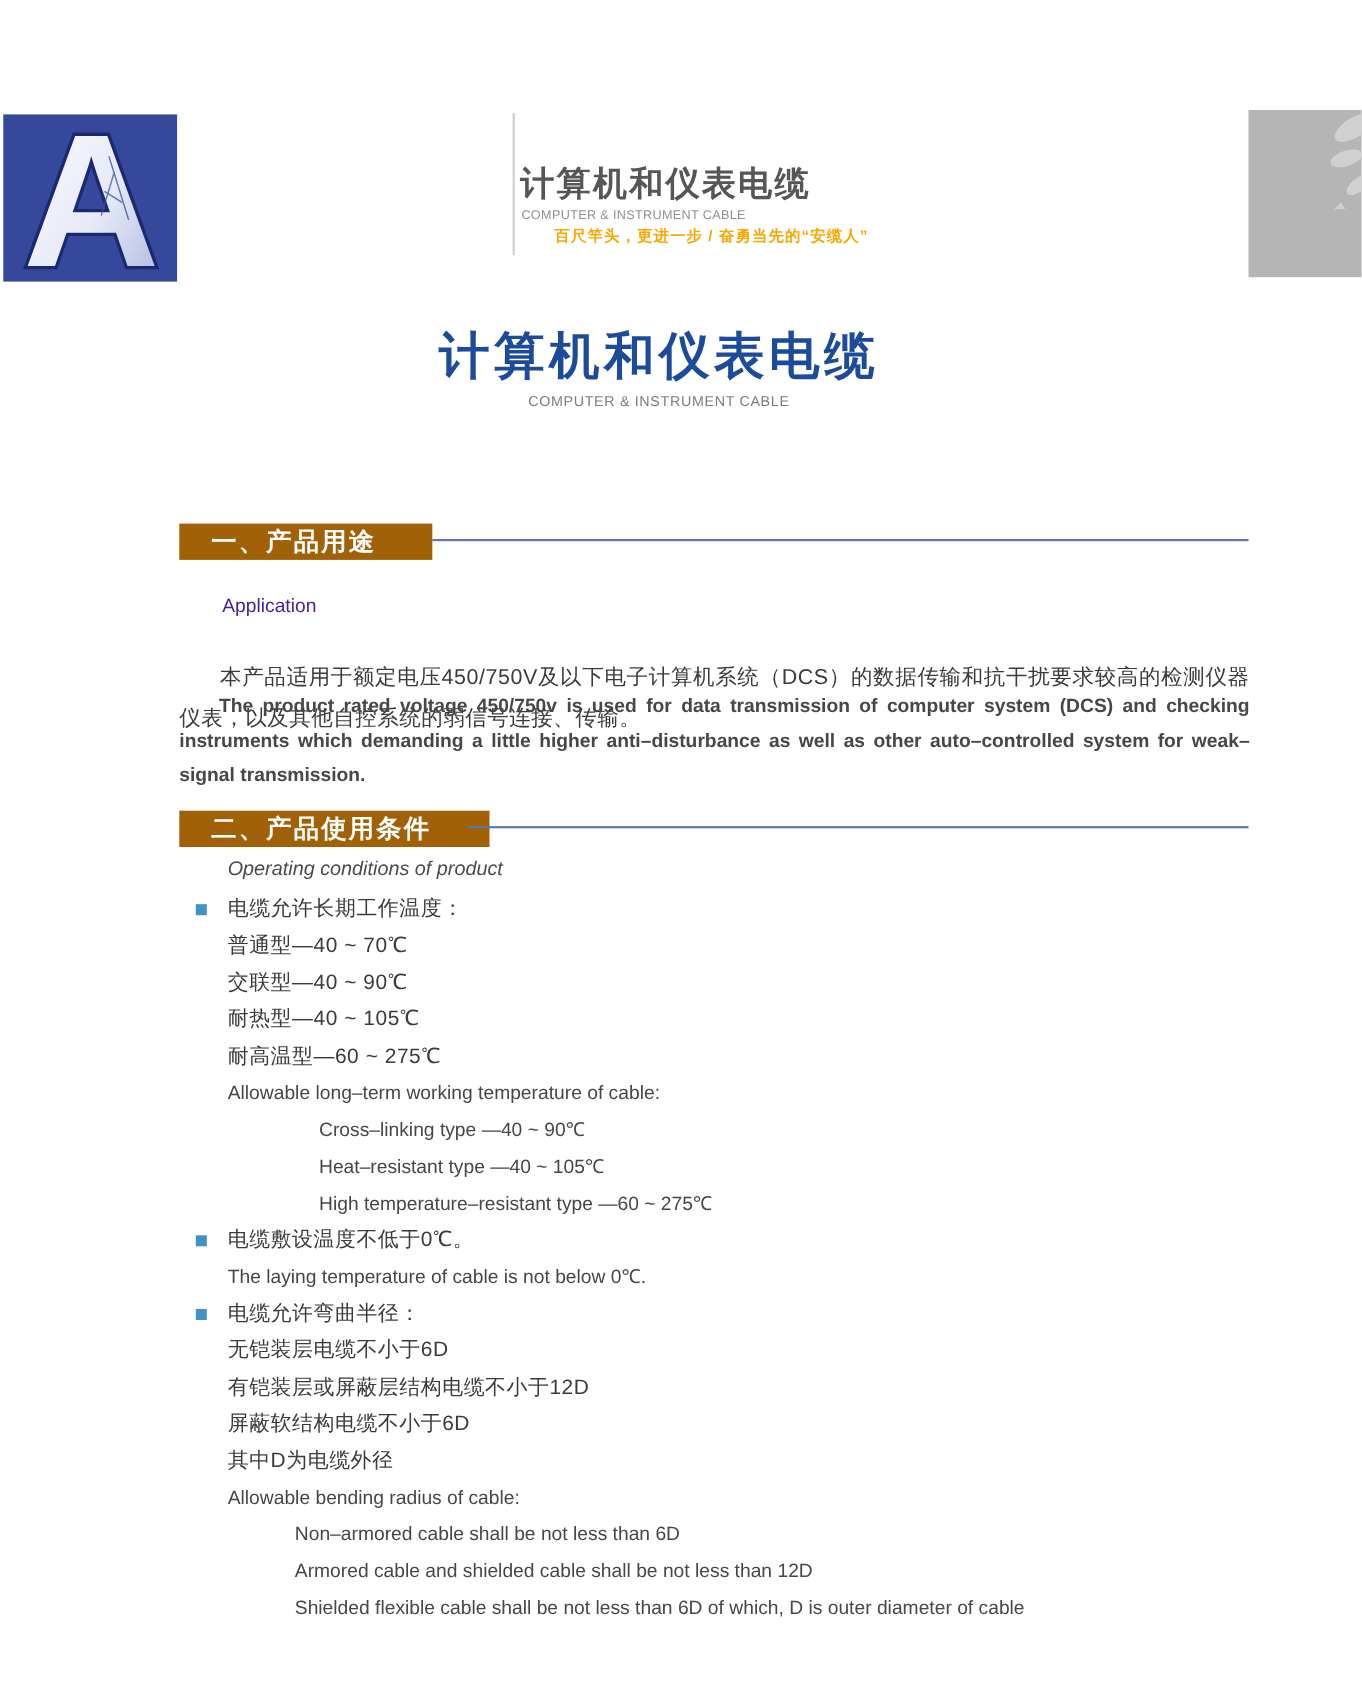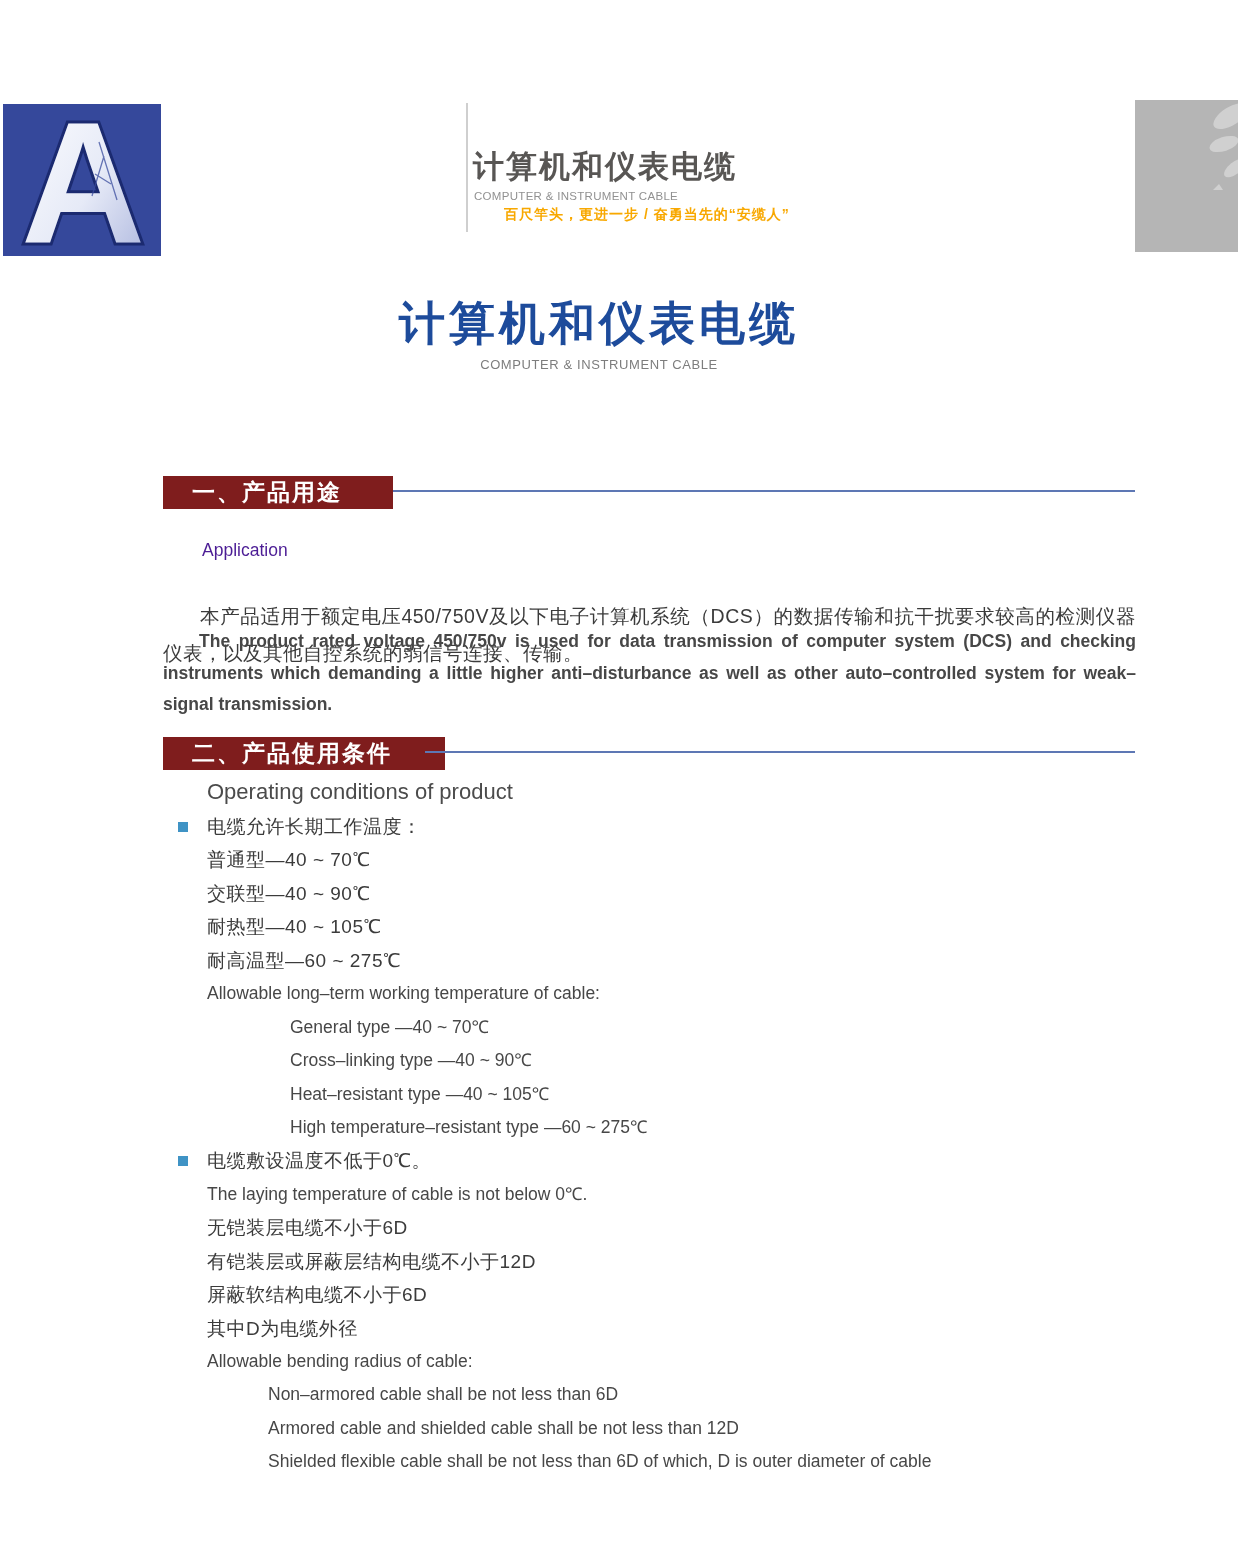--- a/index.html
+++ b/index.html
@@ -33,31 +33,31 @@
     position:absolute; left:-20px; top:293px; width:1238px; text-align:center;
     font-size:46px; font-weight:bold; color:#1d4b9b; letter-spacing:4px;
   }
   .doc-title-en {
     position:absolute; left:-20px; top:357px; width:1238px; text-align:center;
     font-size:13px; color:#7d7d7d; letter-spacing:0.6px;
   }
 
   
   .sec-bar {
-    position:absolute; height:33px; background:#7f1d1d; color:#ffffff;
+    position:absolute; height:33px; background:#a16207; color:#ffffff;
     font-size:23px; font-weight:bold; line-height:33px; padding-left:29px;
     letter-spacing:2px; box-sizing:border-box; white-space:nowrap;
   }
   .sec1-bar { left:163px; top:476px; width:230px; }
   .sec2-bar { left:163px; top:737px; width:282px; }
   .sec-rule { position:absolute; height:2px; background:#5d77b4; }
   .sec1-rule { left:393px; top:490px; width:742px; }
   .sec2-rule { left:425px; top:751px; width:710px; }
   .sec1-sub { position:absolute; left:202px; top:540px; font-size:17.5px; color:#4c1d95; }
-  .sec2-sub { position:absolute; left:207px; top:779px; font-size:22px; color:#4b4b4b; }
+  .sec2-sub { position:absolute; left:207px; top:779px; font-size:18px; color:#4b4b4b;font-style:italic; }
 
   
   .para-cn {
     position:absolute; left:163px; top:556px; width:973px; font-size:19.5px;
     line-height:37px; color:#3b3b3b; text-align:justify; text-indent:37px; letter-spacing:0.5px;margin-top:42px;
   }
   .para-en {
     position:absolute; left:163px; top:626px; width:973px; font-size:17.5px;
     line-height:31.5px; color:#474747; text-align:justify; text-indent:36px;font-weight:bold;
   }
@@ -118,26 +118,26 @@
   <div class="sec-rule sec2-rule"></div>
   <div class="sec2-sub">Operating conditions of product</div>
 
   <div class="cond-list">
     <div class="cl cn lead"><span class="bullet"></span><span>电缆允许长期工作温度：</span></div>
     <div class="cl cn lead">普通型—40 ~ 70℃</div>
     <div class="cl cn lead">交联型—40 ~ 90℃</div>
     <div class="cl cn lead">耐热型—40 ~ 105℃</div>
     <div class="cl cn lead">耐高温型—60 ~ 275℃</div>
     <div class="cl en lead">Allowable long–term working temperature of cable:</div>
-    <div class="cl en ind">General type —40 ~ 70℃</div>
     <div class="cl en ind">Cross–linking type —40 ~ 90℃</div>
     <div class="cl en ind">Heat–resistant type —40 ~ 105℃</div>
     <div class="cl en ind">High temperature–resistant type —60 ~ 275℃</div>
     <div class="cl cn lead"><span class="bullet"></span><span>电缆敷设温度不低于0℃。</span></div>
     <div class="cl en lead">The laying temperature of cable is not below 0℃.</div>
+    <div class="cl cn lead"><span class="bullet"></span><span>电缆允许弯曲半径：</span></div>
     <div class="cl cn lead">无铠装层电缆不小于6D</div>
     <div class="cl cn lead">有铠装层或屏蔽层结构电缆不小于12D</div>
     <div class="cl cn lead">屏蔽软结构电缆不小于6D</div>
     <div class="cl cn lead">其中D为电缆外径</div>
     <div class="cl en lead">Allowable bending radius of cable:</div>
     <div class="cl en ind2">Non–armored cable shall be not less than 6D</div>
     <div class="cl en ind2">Armored cable and shielded cable shall be not less than 12D</div>
     <div class="cl en ind2">Shielded flexible cable shall be not less than 6D of which, D is outer diameter of cable</div>
   </div>
 

